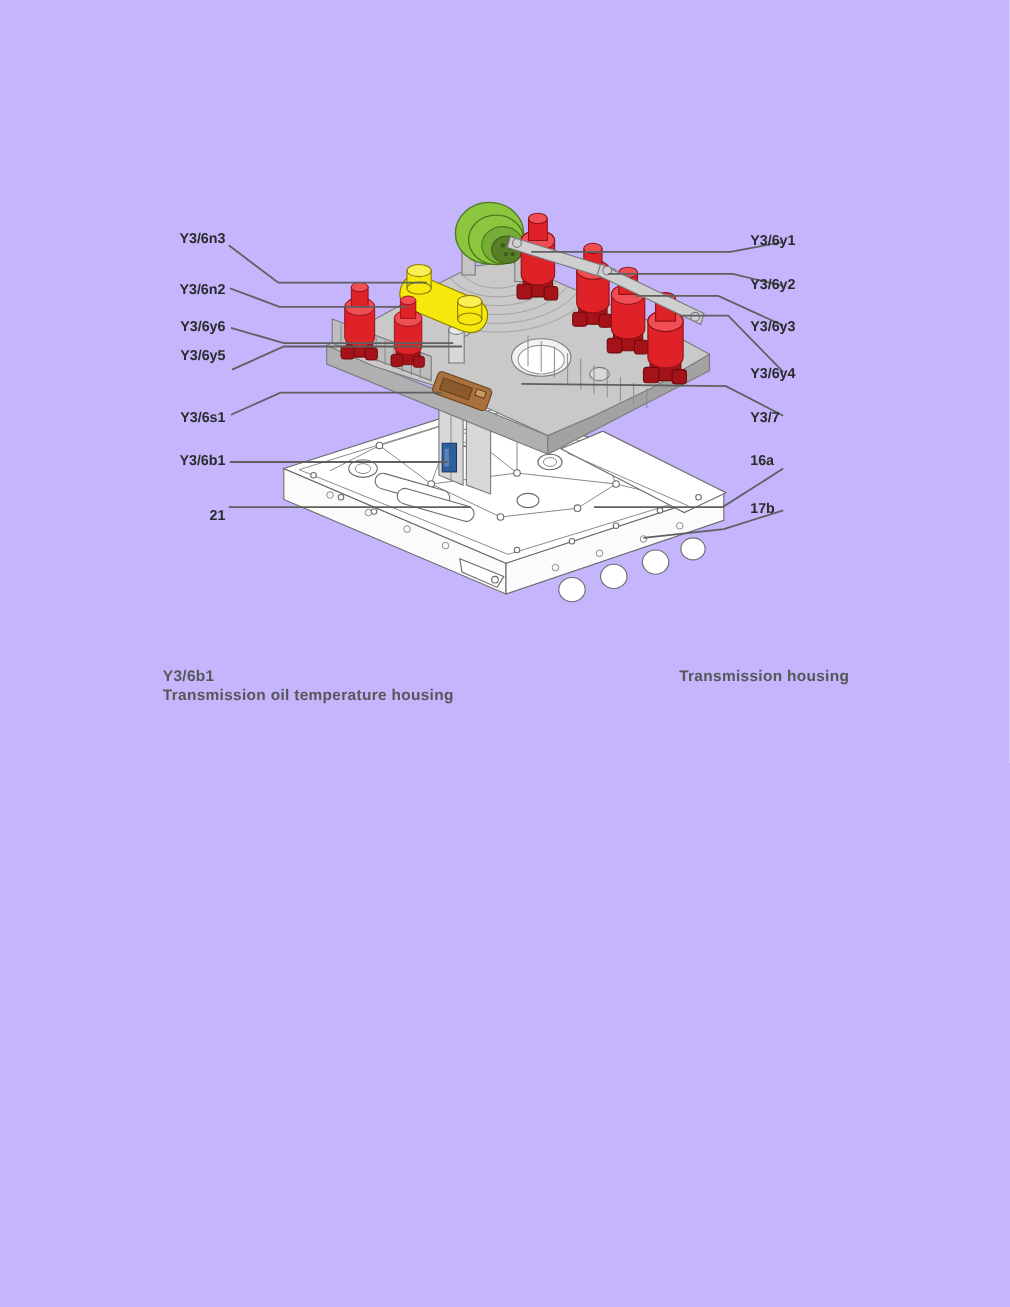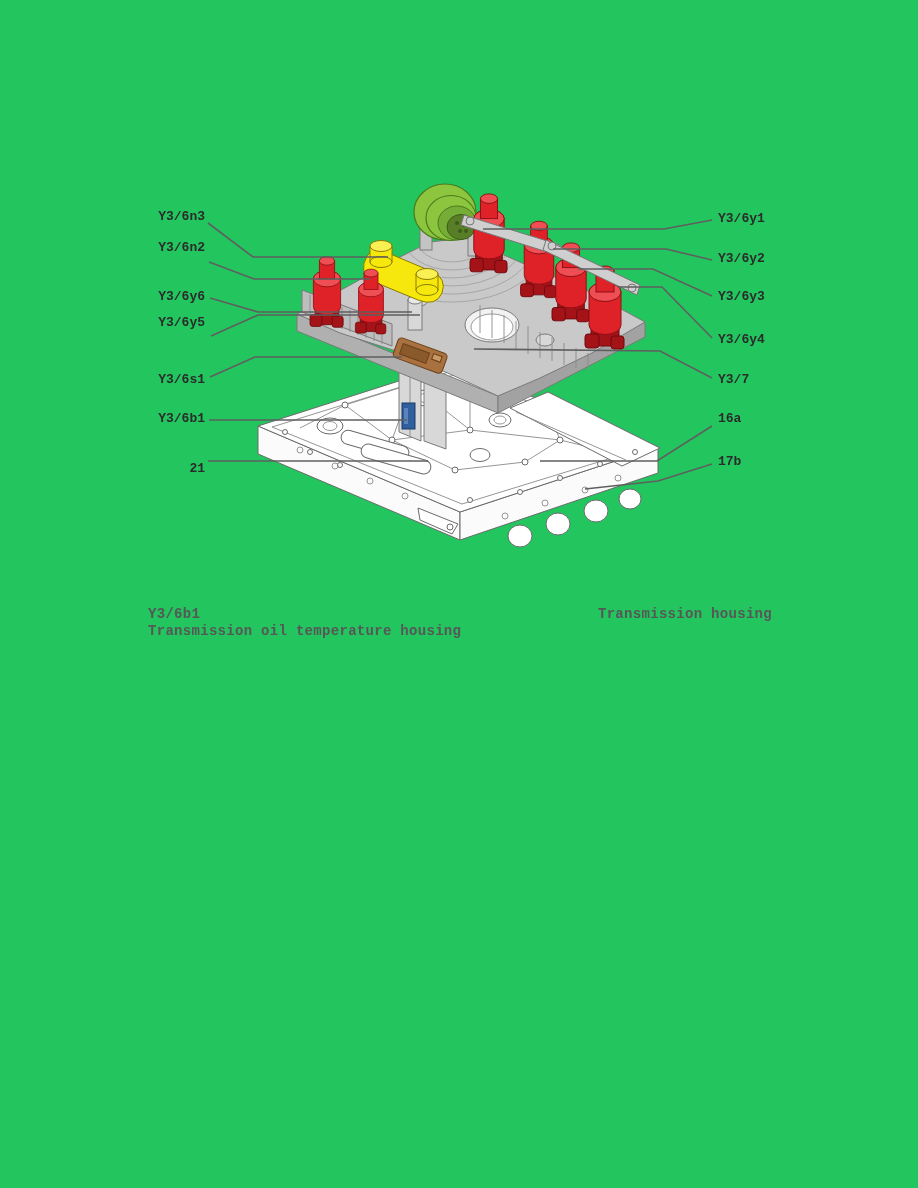--- a/index.html
+++ b/index.html
@@ -1,22 +1,22 @@
 <!DOCTYPE html>
 <html style="--green: #8CC63F; --yellow: #F6E80C; --red: #DF2128; --brown: #A8713F; --blue: #2F5F9D; --plate: #C9C9C9; --line: #5F5F5F; --label: #2B2B2B; --caption: #575757;"><head>
 <meta charset="utf-8">
 <style>
   html,body{margin:0;padding:0;background:#ffffff;}
-  #page{position:relative;width:918px;height:1188px;background:#22c55e;overflow:hidden;
-        font-family:Liberation Mono, monospace;}
+  #page{position:relative;width:918px;height:1188px;background:#c4b5fd;overflow:hidden;
+        font-family:Liberation Sans, sans-serif;}
   svg{position:absolute;left:0;top:0;}
   .lbl{position:absolute;font-size:13px;font-weight:bold;color:var(--label,#2b2b2b);
        line-height:18px;white-space:nowrap;}
   .lbl-l{right:713px;text-align:right;}
-  .lbl-r{left:718px;text-align:center;}
+  .lbl-r{left:682px;text-align:center;}
   .caption{position:absolute;font-size:14px;font-weight:bold;color:var(--caption,#575757);
            letter-spacing:.3px;white-space:nowrap;}
   
   .white-part{fill:#ffffff;stroke:#6b6b6b;stroke-width:1;}
   .white-part-l{fill:#fbfbfb;stroke:#6b6b6b;stroke-width:1;}
   .thin{stroke:#8a8a8a;stroke-width:0.9;fill:none;}
   .plate{fill:var(--plate,#c9c9c9);stroke:#7a7a7a;stroke-width:1;}
   .plate-side{fill:#b0b0b0;stroke:#7a7a7a;stroke-width:1;}
   .plate-side2{fill:#a2a2a2;stroke:#7a7a7a;stroke-width:1;}
   .gray-d{fill:#d8d8d8;stroke:#7a7a7a;stroke-width:1;}
@@ -224,21 +224,21 @@
     <polyline class="leader" points="553,249 666,249 712,260"></polyline>
     <polyline class="leader" points="578,269 653,269 712,296"></polyline>
     <polyline class="leader" points="618,287 662,287 712,338"></polyline>
     <polyline class="leader" points="474,349 660,351 712,378"></polyline>
     <polyline class="leader" points="540,461 657,461 712,426"></polyline>
     <polyline class="leader" points="585,489 658,481 712,464"></polyline>
   </g>
 </svg>
 
 <div class="lbl lbl-l" style="top:208px">Y3/6n3</div>
-<div class="lbl lbl-l" style="top:239px">Y3/6n2</div>
+<div class="lbl lbl-l" style="top:254px">Y3/6n2</div>
 <div class="lbl lbl-l" style="top:288px">Y3/6y6</div>
 <div class="lbl lbl-l" style="top:314px">Y3/6y5</div>
 <div class="lbl lbl-l" style="top:371px">Y3/6s1</div>
 <div class="lbl lbl-l" style="top:410px">Y3/6b1</div>
 <div class="lbl lbl-l" style="top:460px">21</div>
 
 <div class="lbl lbl-r" style="top:210px">Y3/6y1</div>
 <div class="lbl lbl-r" style="top:250px">Y3/6y2</div>
 <div class="lbl lbl-r" style="top:288px">Y3/6y3</div>
 <div class="lbl lbl-r" style="top:331px">Y3/6y4</div>

